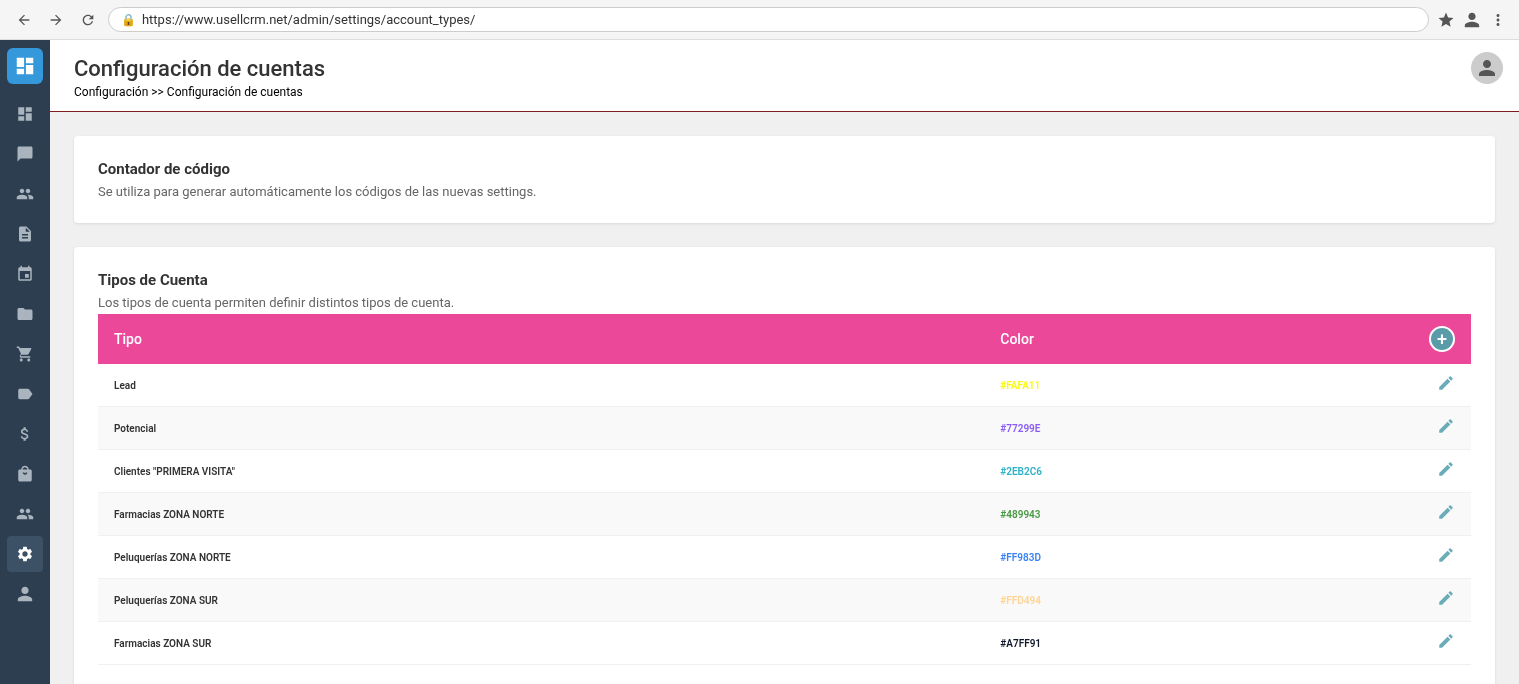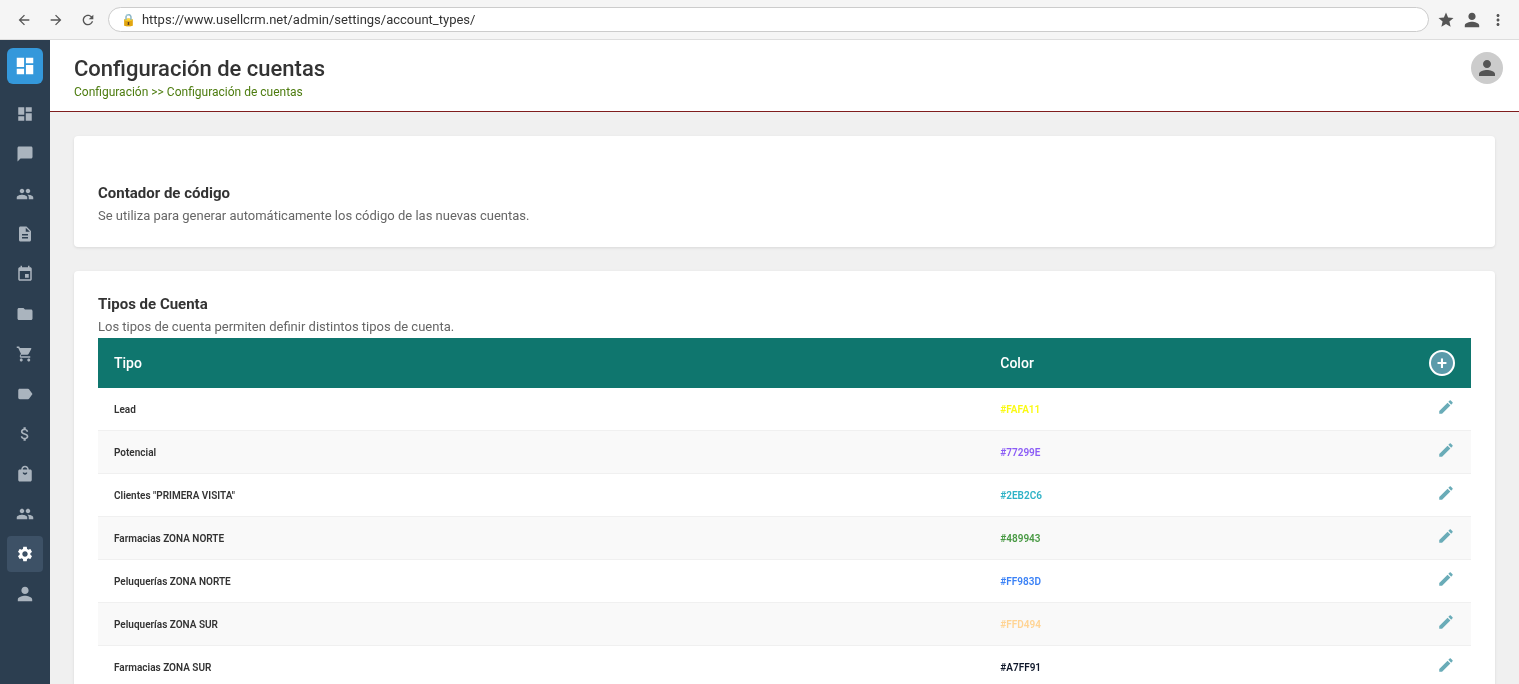--- a/index.html
+++ b/index.html
@@ -100,21 +100,21 @@
       border-bottom: 1px solid #7f1d1d;
     }
     .page-title {
       font-size: 22px;
       font-weight: 500;
       color: #333;
       margin-bottom: 4px;
     }
     .breadcrumb {
       font-size: 12px;
-      color: #4d7c0f;
+      color: #000000;
     }
 
     
     .profile-icon {
       position: absolute;
       top: 52px;
       right: 16px;
       width: 32px; height: 32px;
       background: #ccc;
       border-radius: 50%;
@@ -138,21 +138,20 @@
       border-radius: 4px;
       padding: 24px;
       box-shadow: 0 1px 3px rgba(0,0,0,0.1);
     }
 
     
     .counter-section {
       display: flex;
       gap: 40px;
       align-items: flex-start;
-      margin-top: 24px;
     }
     .counter-info { flex: 1; }
     .section-title {
       font-size: 15px;
       font-weight: 700;
       color: #333;
       margin-bottom: 6px;
     }
     .section-desc {
       font-size: 13px;
@@ -177,21 +176,21 @@
       font-size: 13px;
       width: 120px;
       color: #333;
       outline: none;
     }
     .tipos-info { margin-bottom: 4px; }
 
     
     .account-table { width: 100%; border-collapse: collapse; }
     .table-header {
-      background: #0f766e;
+      background: #ec4899;
       color: white;
       padding-left: 20px;
     }
     .table-header th {
       padding: 12px 16px;
       text-align: left;
       font-size: 14px;
       font-weight: 500;
     }
     .table-header th.color-col { text-align: left; }
@@ -366,21 +365,21 @@
           <path d="M12 12c2.7 0 4.8-2.1 4.8-4.8S14.7 2.4 12 2.4 7.2 4.5 7.2 7.2 9.3 12 12 12zm0 2.4c-3.2 0-9.6 1.6-9.6 4.8v2.4h19.2v-2.4c0-3.2-6.4-4.8-9.6-4.8z"></path>
         </svg>
     </div>
 
     <div class="main-content">
 
       <div class="card">
         <div class="counter-section">
           <div class="counter-info">
             <div class="section-title">Contador de código</div>
-            <div class="section-desc">Se utiliza para generar automáticamente los código de las nuevas cuentas.</div>
+            <div class="section-desc">Se utiliza para generar automáticamente los códigos de las nuevas settings.</div>
           </div>
         </div>
       </div>
 
       <div class="card">
         <div class="tipos-info">
           <div class="section-title">Tipos de Cuenta</div>
           <div class="section-desc">Los tipos de cuenta permiten definir distintos tipos de cuenta.</div>
         </div>
         <table class="account-table">

